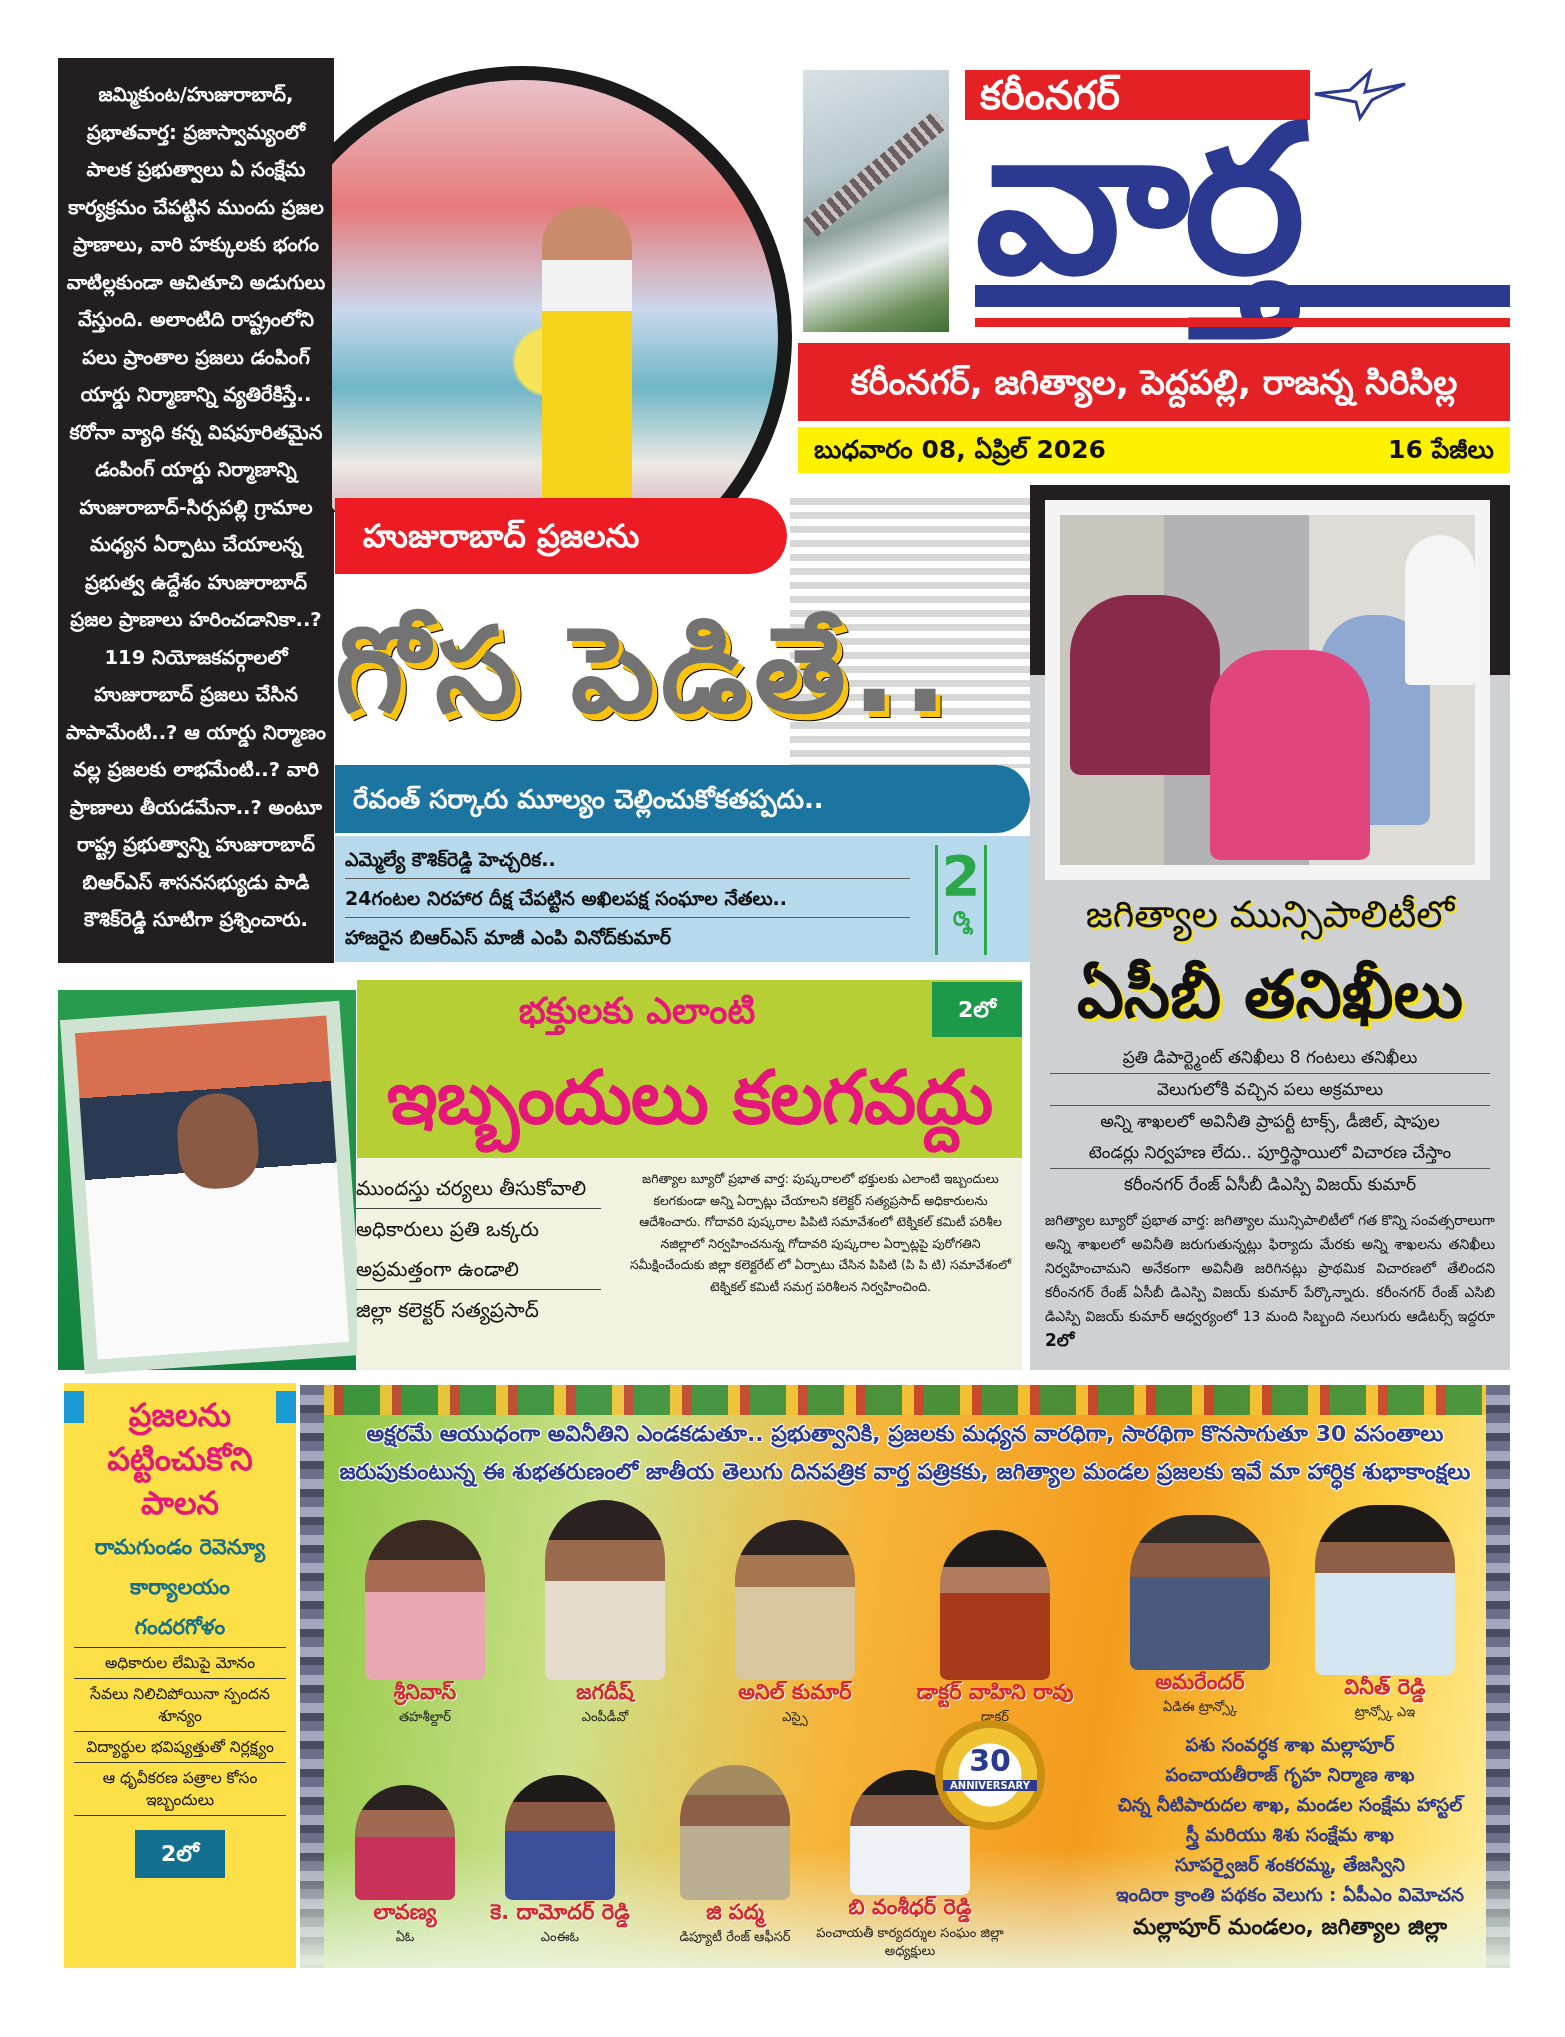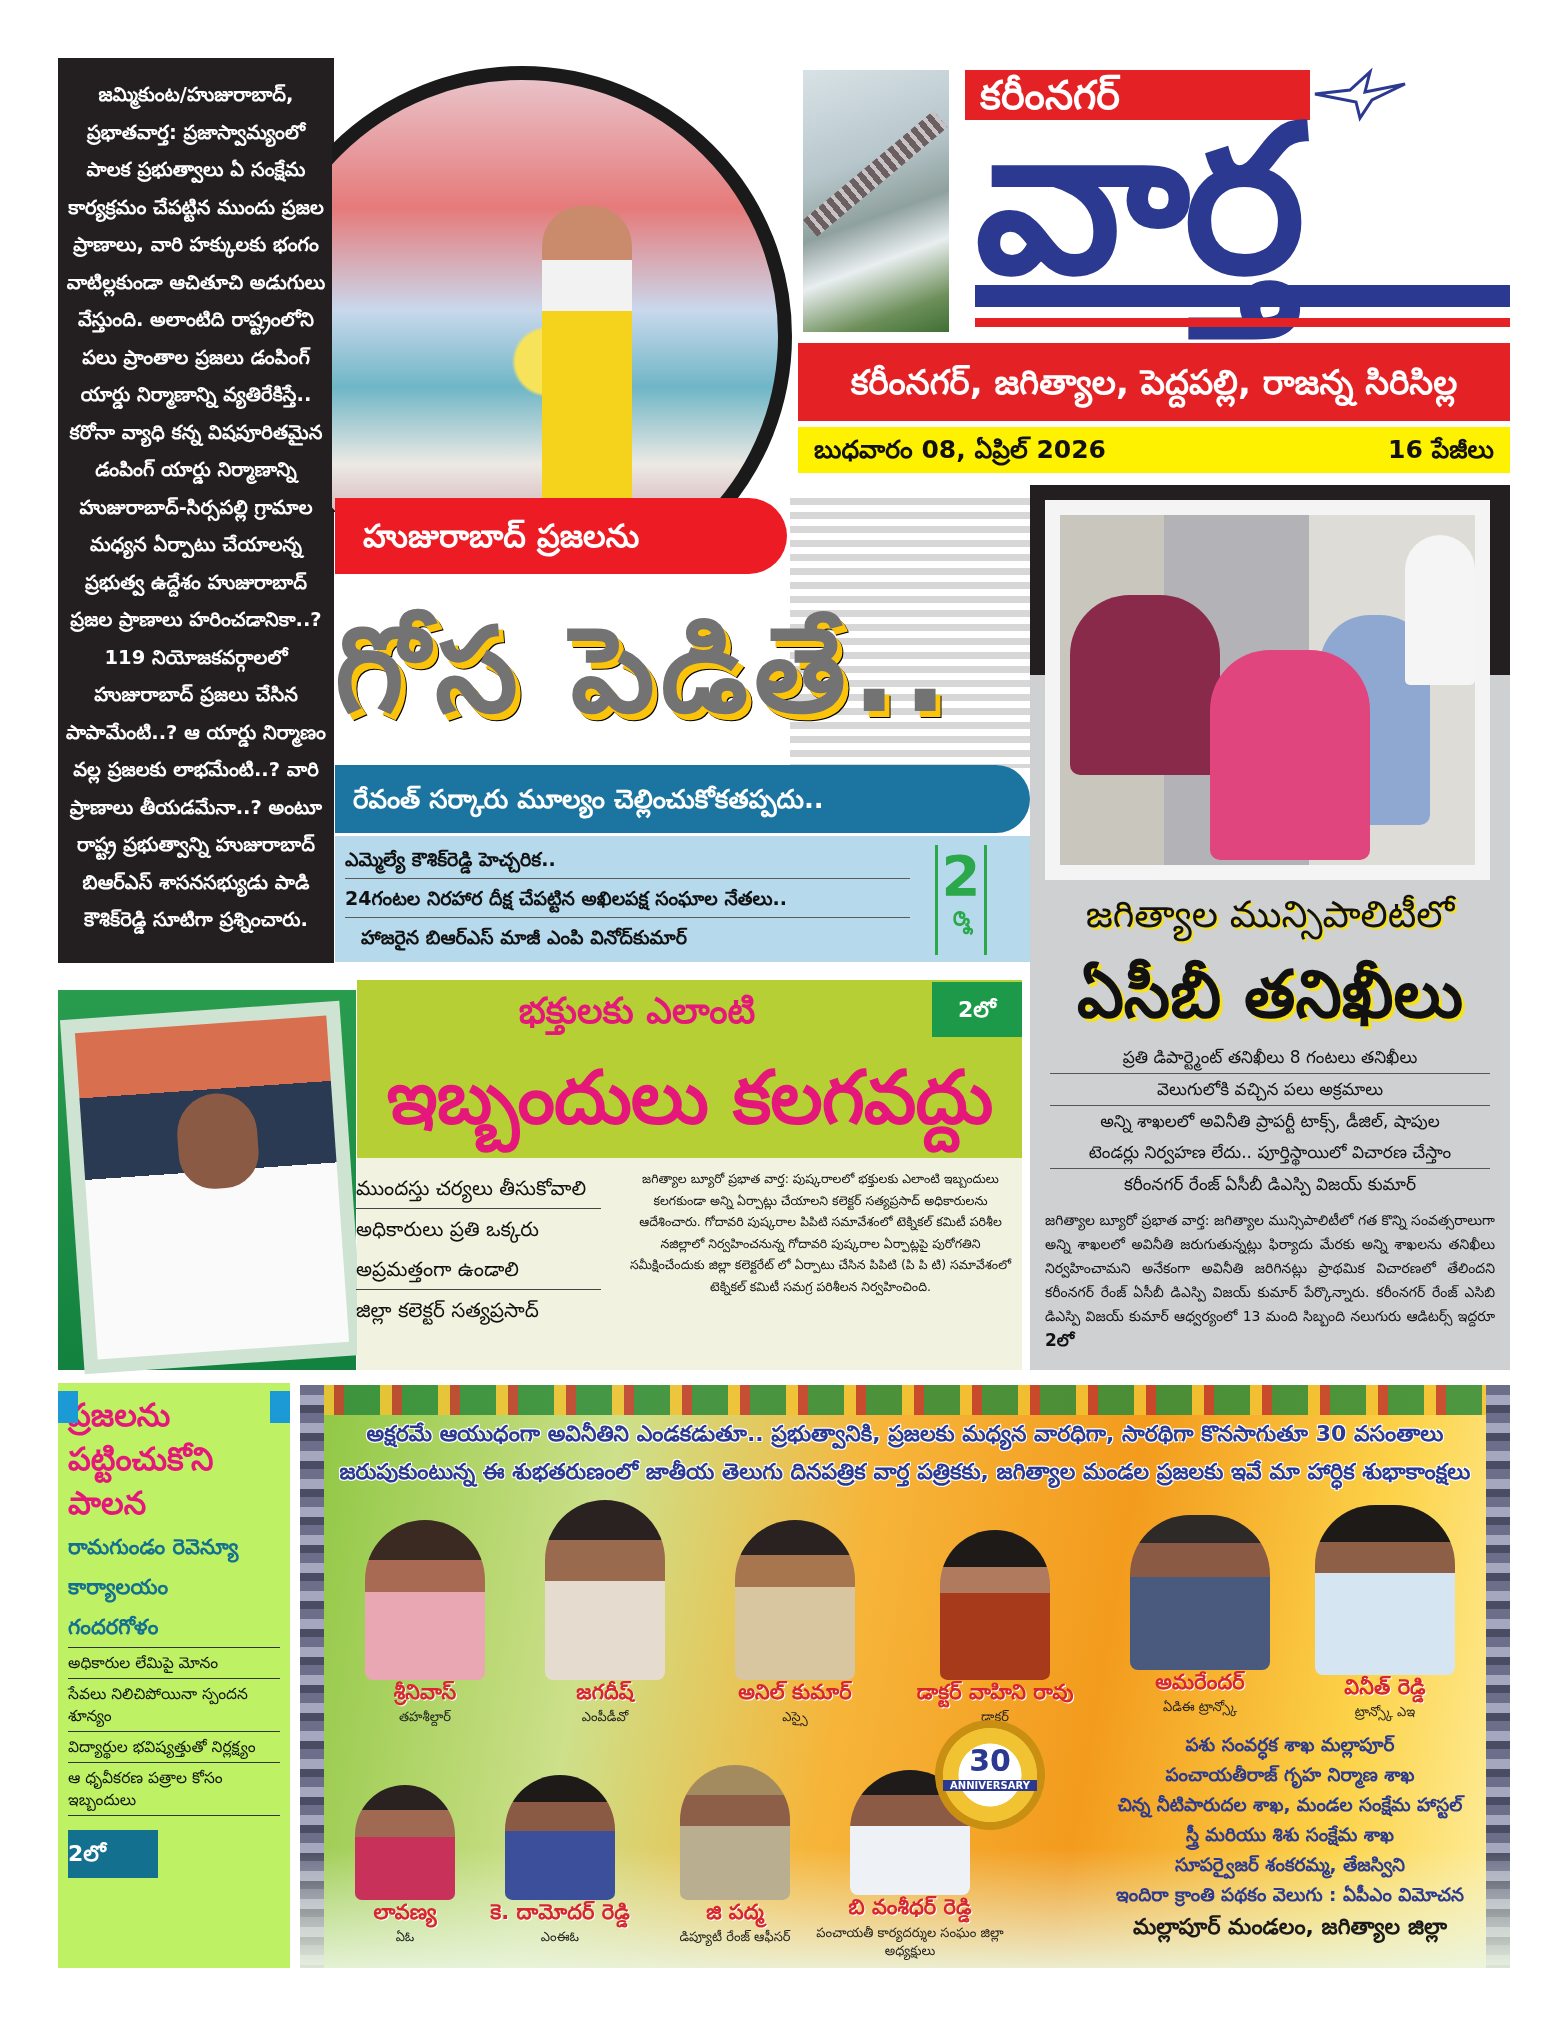--- a/index.html
+++ b/index.html
@@ -39,21 +39,21 @@
   #kicker-pill { left: 335px; top: 498px; width: 452px; height: 76px; background: #ed1c24; border-radius: 0 38px 38px 0;
      color: #fff; font-size: 32px; font-weight: bold; line-height: 76px; padding-left: 28px; }
   #stripes { left: 790px; top: 498px; width: 240px; height: 270px;
      background: repeating-linear-gradient(180deg,#d7d7d7 0 7px,#ffffff 7px 14px); }
   #headline-main { left: 335px; top: 580px; width: 700px; height: 185px; font-size: 118px; line-height: 180px; font-weight: 900;
      color: #737373; text-shadow: 5px 6px 0 #fcc30b, 6px 7px 0 #000; letter-spacing: 6px; white-space: nowrap; }
   #sub-pill { left: 335px; top: 765px; width: 695px; height: 68px; background: #1b75a0; border-radius: 0 34px 34px 0;
      color: #fff; font-size: 26px; font-weight: bold; line-height: 68px; padding-left: 18px; }
   #bullets-box { left: 335px; top: 836px; width: 695px; height: 126px; background: #b6d9ec; padding: 4px 10px; }
   #bullets-box .row { font-size: 19px; font-weight: bold; height: 39px; line-height: 39px; width: 565px; border-bottom: 1px solid #5a5a5a; white-space: nowrap; overflow: hidden; }
-  #bullets-box .row:last-child { border-bottom: none; margin-left: 16px; }
+  #bullets-box .row:last-child { border-bottom: none; }
   #page2-ref-lead { left: 935px; top: 845px; width: 52px; height: 110px; border-left: 3px solid #2aa84a; border-right: 3px solid #2aa84a;
      color: #2aa84a; font-weight: 900; text-align: center; }
   #page2-ref-lead .n { font-size: 56px; line-height: 62px; display:block; }
   #page2-ref-lead .l { font-size: 22px; line-height: 30px; display:block; transform: rotate(90deg); }
 
   
   #acb-panel { left: 1030px; top: 485px; width: 480px; height: 885px; background: #cfd0d2; }
   #acb-dark { left: 1030px; top: 485px; width: 480px; height: 190px; background: #231f20; }
   #acb-photo { left: 1045px; top: 500px; width: 445px; height: 380px; background: #f4f4f4; padding: 15px; }
   #acb-photo .img { width: 100%; height: 100%;
@@ -78,21 +78,21 @@
   #pushkar-kicker { left: 357px; top: 990px; width: 560px; text-align: center; font-size: 36px; font-weight: bold; color: #e6177a; }
   #pushkar-2lo { left: 932px; top: 982px; width: 90px; height: 55px; background: #1d9a49; color: #fff; font-size: 22px; font-weight: bold; text-align:center; line-height: 55px; }
   #pushkar-headline { left: 357px; top: 1042px; width: 665px; text-align: center; font-size: 74px; line-height: 110px; font-weight: 900; color: #e6177a; white-space: nowrap; letter-spacing: -1px; }
   #pushkar-body-bg { left: 357px; top: 1158px; width: 665px; height: 212px; background: #f1f3e0; }
   #pushkar-decks { left: 356px; top: 1168px; width: 245px; font-size: 20px; }
   #pushkar-decks .d { line-height: 40px; border-bottom: 1px solid #444; white-space: nowrap; }
   #pushkar-decks .d:last-child { border-bottom: none; }
   #pushkar-body { left: 623px; top: 1168px; width: 395px; font-size: 12.5px; line-height: 21.5px; text-align: center; }
 
   
-  #rama-box { left: 58px; top: 1383px; width: 232px; height: 585px; background: #bef264; padding: 10px 10px; }
+  #rama-box { left: 64px; top: 1383px; width: 232px; height: 585px; background: #fde047; padding: 10px 10px; text-align: center; }
   #rama-box .tab-l { position:absolute; left: 0; top: 8px; width: 20px; height: 32px; background:#1b9ad6; }
   #rama-box .tab-r { position:absolute; right: 0; top: 8px; width: 20px; height: 32px; background:#1b9ad6; }
   #rama-title { font-size: 32px; line-height: 44px; font-weight: bold; color: #e6177a; }
   #rama-sub { font-size: 21px; line-height: 40px; font-weight: bold; color: #14708f; margin-top: 2px; }
   #rama-points .p { font-size: 15.5px; line-height: 22px; border-top: 1px solid #333; padding: 4px 0; }
   #rama-2lo { display: inline-block; margin-top: 14px; width: 90px; height: 48px; background: #14708f; color: #fff; font-size: 22px; font-weight: bold; line-height: 48px; }
 
   
   #ad { left: 300px; top: 1385px; width: 1210px; height: 583px; overflow: hidden;
         background: linear-gradient(100deg,#8cc63f 0%,#cde08a 25%,#f6b53a 45%,#f39b1d 65%,#fcd34a 85%,#fff1a8 100%); }

